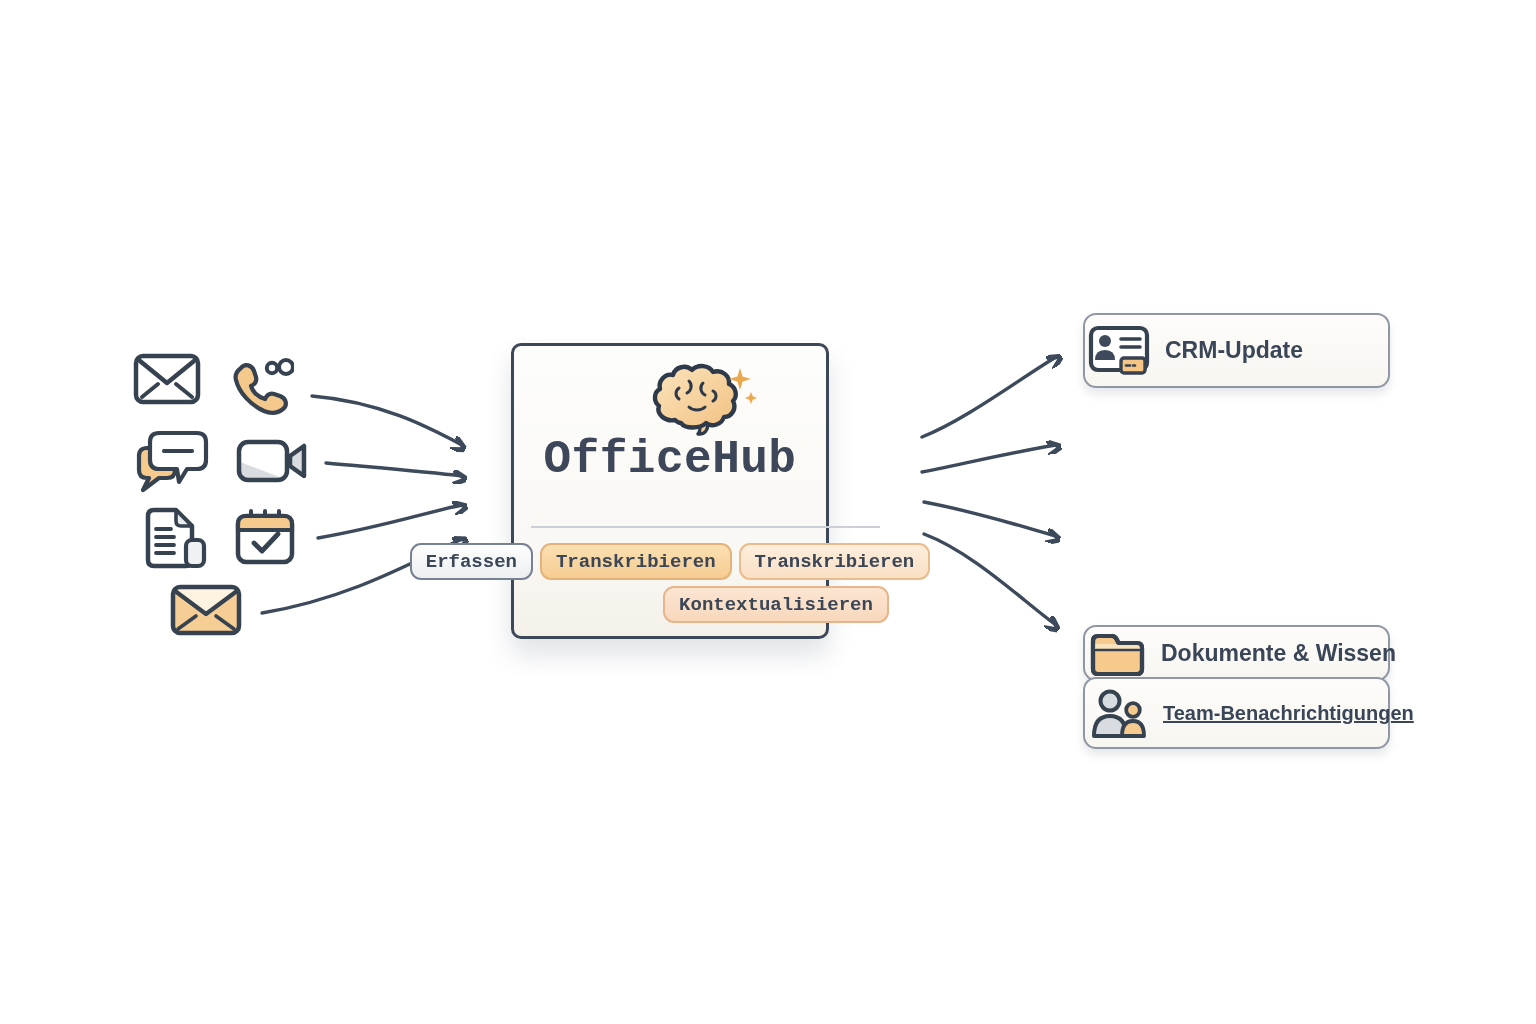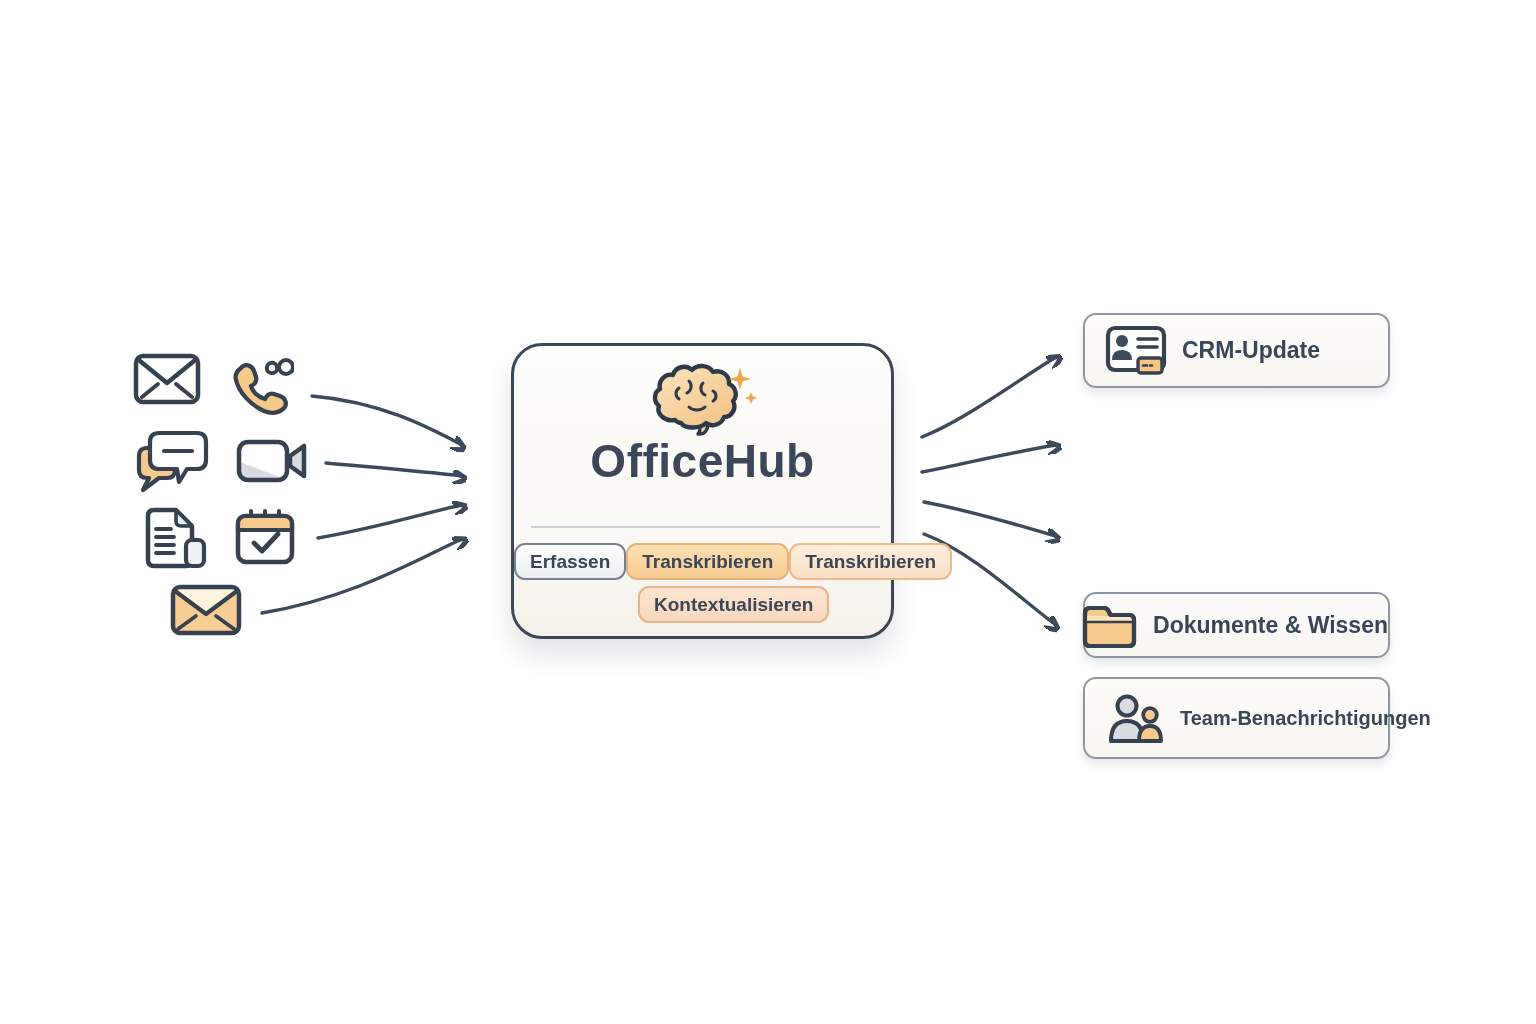--- a/index.html
+++ b/index.html
@@ -7,62 +7,63 @@
     position:relative;width:1536px;height:1024px;background:#ffffff;overflow:hidden;
     font-family:"Liberation Sans", sans-serif;color:#3a4657;
   }
   svg{display:block;}
 
   
   .arrows{position:absolute;left:0;top:0;width:1536px;height:1024px;pointer-events:none;}
 
   
   .hub{
-    position:absolute;left:511px;top:343px;width:383px;height:296px;
+    position:absolute;left:511px;top:343px;width:318px;height:296px;
     background:linear-gradient(180deg,#fdfdfb 0%,#faf8f4 70%,#f4f1ea 100%);
-    border:3px solid #3c4758;border-radius:31px;
+    border:3px solid #3c4758;border-radius:10px;
     box-shadow:0 16px 26px rgba(70,80,100,.16);
     box-sizing:border-box;
+    font-family:Liberation Mono, monospace;
   }
   .hub-brain{position:absolute;left:137px;top:17px;}
   .hub-title{
     position:absolute;left:0;top:88px;width:100%;text-align:center;
     font-size:46px;font-weight:700;color:#3d4759;letter-spacing:.5px;
   }
   .hub-divider{
     position:absolute;left:17px;top:180px;width:349px;height:0;
     border-top:2px solid #ccd0d6;
   }
-  .tag-row{position:absolute;left:0;width:100%;display:flex;justify-content:flex-start;}
+  .tag-row{position:absolute;left:0;width:100%;display:flex;justify-content:center;gap:7px;}
   .tag-row1{top:197px;}
   .tag-row2{top:240px;transform:translateX(88px);}
   .tag{
     box-sizing:border-box;height:37px;display:flex;align-items:center;
     padding:0 14px;border-radius:11px;font-size:19px;font-weight:700;color:#3b4657;
     white-space:nowrap;
   }
   .tag-neutral{background:linear-gradient(180deg,#fefefe,#eceef1);border:2px solid #76819175;border:2px solid #768191;}
   .tag-orange{background:linear-gradient(180deg,#fbe0b2,#f6cc92);border:2px solid #e5b27c;}
   .tag-peach1{background:linear-gradient(180deg,#fdeedd,#fadfc4;);background:linear-gradient(180deg,#fdeedd,#fadfc4);border:2px solid #e9bc8e;}
   .tag-peach2{background:linear-gradient(180deg,#fce5d2,#f8d8bd);border:2px solid #e8b48a;margin-left:36px;}
 
   
   .out{
     position:absolute;left:1083px;width:307px;
     background:linear-gradient(180deg,#fdfcfa,#f8f6f1);
     border:2px solid #8f97a4;border-radius:13px;
     box-shadow:0 6px 10px rgba(70,80,100,.13);
-    display:flex;align-items:center;gap:15px;padding-left:20px;
+    display:flex;align-items:center;gap:15px;padding-left:3px;
     box-sizing:border-box;
   }
   .out1{top:313px;height:75px;}
   .out2{top:405px;height:77px;}
   .out3{top:498px;height:77px;}
-  .out4{top:592px;height:66px;justify-content:flex-end;}
-  .out5{top:677px;height:82px;}
+  .out4{top:625px;height:56px;}
+  .out5{top:677px;height:72px;text-decoration:underline;}
   .out-label{font-size:23px;font-weight:700;color:#3a4657;white-space:nowrap;}
   .out5 .out-label{font-size:20px;}
 
   
   .in-icon{position:absolute;}
 </style>
 </head>
 <body>
 
 <div class="canvas">

